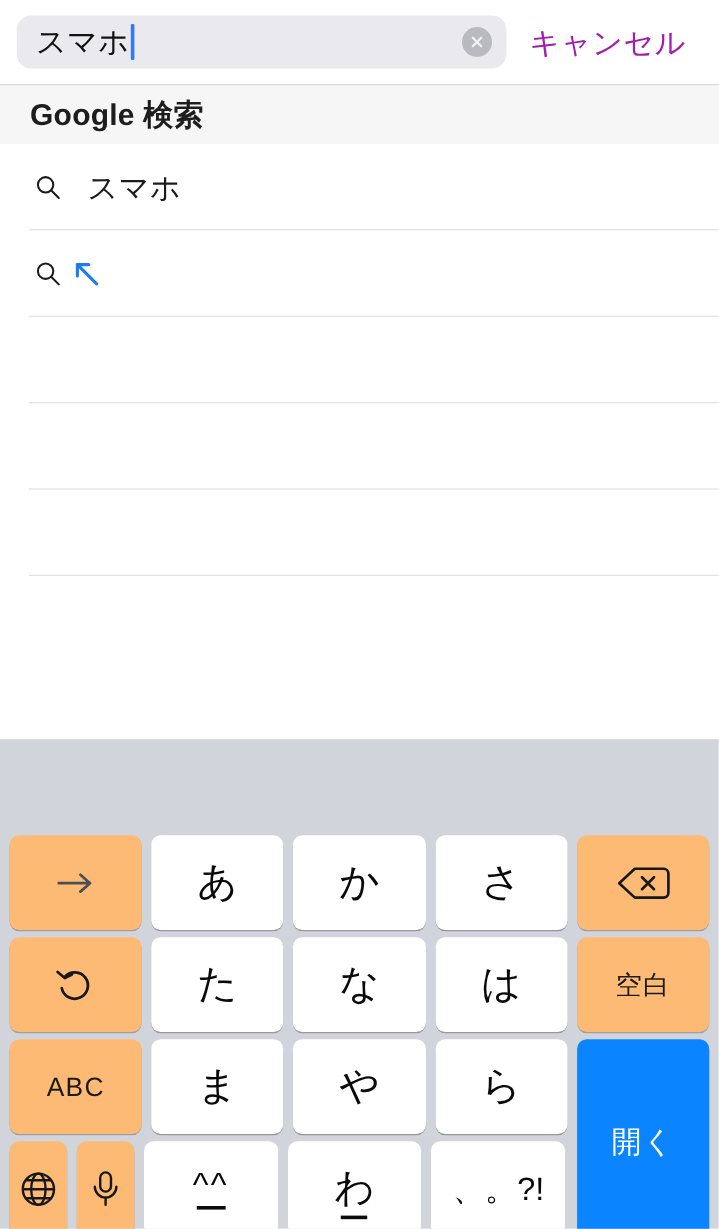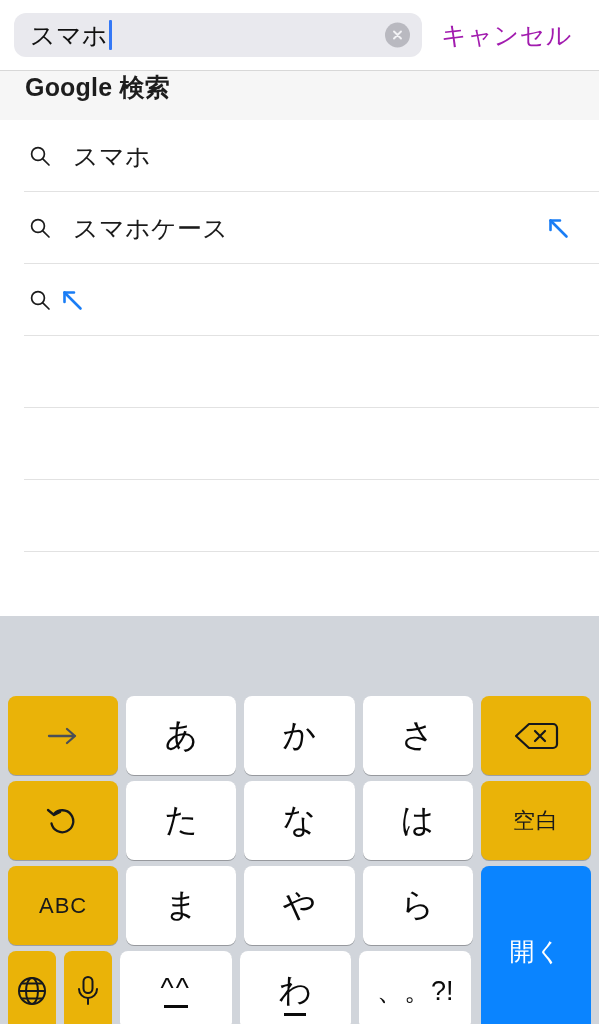--- a/index.html
+++ b/index.html
@@ -99,20 +99,21 @@
   .section-header {
     position: absolute;
     left: 0;
     top: 70px;
     width: 599px;
     height: 50px;
     background: #f6f6f6;
     border-top: 1px solid #d8d8d8;
     box-sizing: border-box;
     display: flex;
+    align-items: center;
     padding-left: 25px;
   }
   .section-header-label {
     font-size: 25px;
     font-weight: bold;
     color: #1d1d1d;
     letter-spacing: 0.2px;
   }
 
   
@@ -208,21 +209,21 @@
     box-sizing: border-box;
     background: #ffffff;
     box-shadow: 0 1px 0 rgba(0,0,0,0.28);
     font-size: 33px;
     color: #0a0a0a;
     cursor: pointer;
     user-select: none;
     flex: 1 1 0;
   }
   .key.fn {
-    background: #eab308;
+    background: #fdba74;
     box-shadow: 0 1px 0 rgba(0,0,0,0.25);
     color: #1a1a1a;
   }
   .key.fn.small {
     font-size: 22px;
     letter-spacing: 1px;
   }
   .key.go {
     background: #0a84ff;
     color: #ffffff;
@@ -289,35 +290,20 @@
       </span>
       <span class="suggest-text">スマホ</span>
       <span class="arrow-icon hidden">
         <svg width="28" height="28" viewBox="0 0 28 28" aria-hidden="true">
           <path d="M22.5 22.5 L6.5 6.5" stroke="#1a7df5" stroke-width="2.6" stroke-linecap="round"></path>
           <path d="M6.5 16 L6.5 6.5 L16 6.5" fill="none" stroke="#1a7df5" stroke-width="2.6" stroke-linecap="round" stroke-linejoin="round"></path>
         </svg>
       </span>
     </div>
 
-    <div class="suggest-row">
-      <span class="mag-icon">
-        <svg width="24" height="24" viewBox="0 0 24 24" aria-hidden="true">
-          <circle cx="10" cy="10" r="6.4" fill="none" stroke="#1b1b1b" stroke-width="1.7"></circle>
-          <path d="M14.8 14.8 L21 21" stroke="#1b1b1b" stroke-width="1.7" stroke-linecap="round"></path>
-        </svg>
-      </span>
-      <span class="suggest-text">スマホケース</span>
-      <span class="arrow-icon">
-        <svg width="28" height="28" viewBox="0 0 28 28" aria-hidden="true">
-          <path d="M22.5 22.5 L6.5 6.5" stroke="#1a7df5" stroke-width="2.6" stroke-linecap="round"></path>
-          <path d="M6.5 16 L6.5 6.5 L16 6.5" fill="none" stroke="#1a7df5" stroke-width="2.6" stroke-linecap="round" stroke-linejoin="round"></path>
-        </svg>
-      </span>
-    </div>
 
 
     <div class="suggest-row">
       <span class="mag-icon">
         <svg width="24" height="24" viewBox="0 0 24 24" aria-hidden="true">
           <circle cx="10" cy="10" r="6.4" fill="none" stroke="#1b1b1b" stroke-width="1.7"></circle>
           <path d="M14.8 14.8 L21 21" stroke="#1b1b1b" stroke-width="1.7" stroke-linecap="round"></path>
         </svg>
       </span>
       <span class="arrow-icon">

